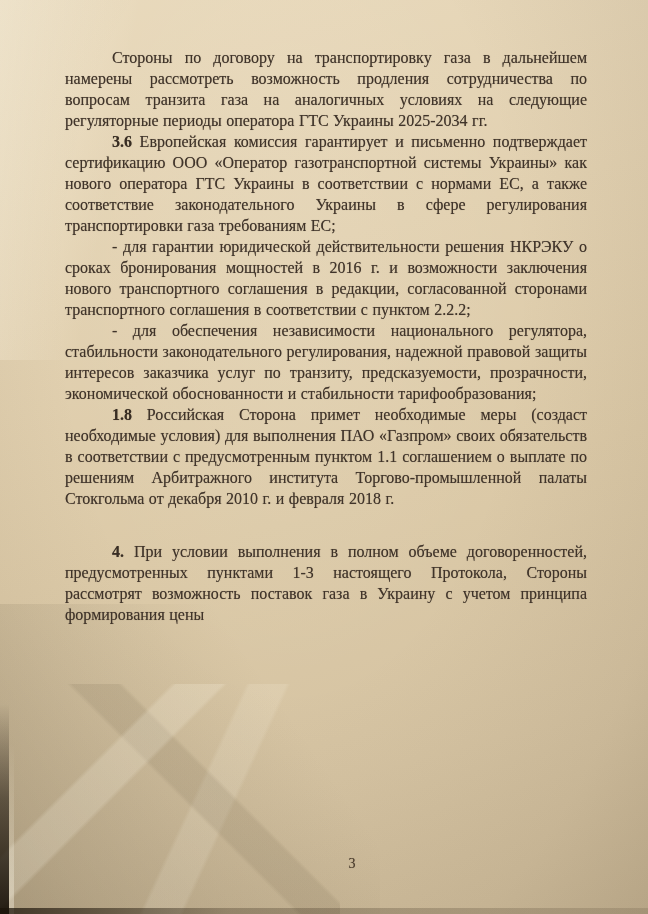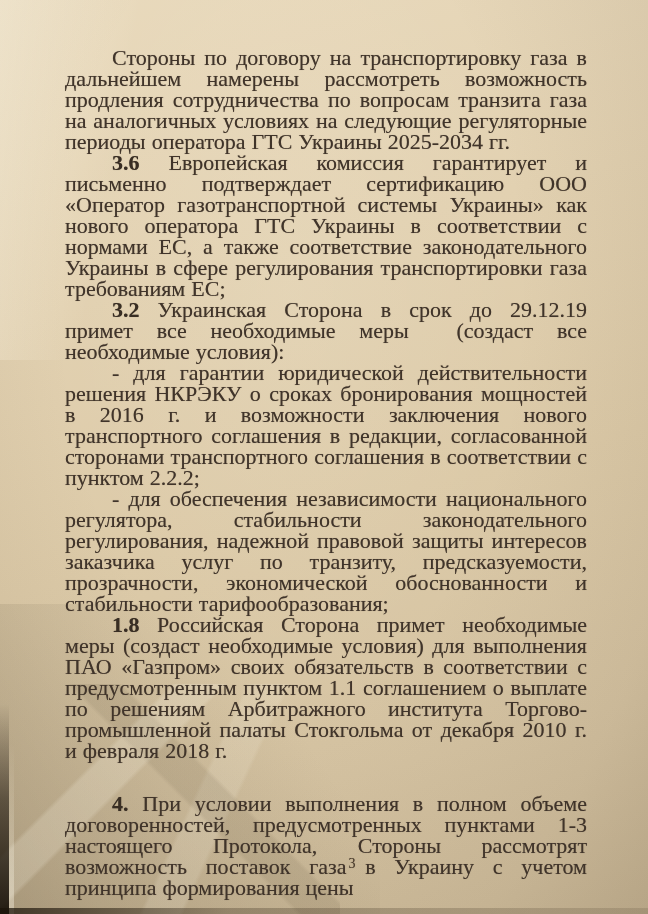--- a/index.html
+++ b/index.html
@@ -37,21 +37,21 @@
   .edge-left-highlight{
     left:9px;bottom:0;width:5px;height:190px;
     background:linear-gradient(to top,rgba(255,250,235,0.40),rgba(255,250,235,0) 90%);
   }
   .edge-bottom-dark{
     left:0;bottom:0;width:100%;height:6px;
     background:linear-gradient(to right,rgba(28,20,10,0.75) 0%,rgba(52,40,24,0.30) 35%,rgba(52,40,24,0.14) 100%);
   }
   .text-block{
     position:absolute;left:65px;top:47px;width:522px;
-    font-size:22px;line-height:21px;
+    font-size:16px;line-height:21px;
     color:#40342a;
     text-align:justify;
     text-shadow:0 0 0.7px rgba(64,52,42,0.55);
     word-spacing:0.5px;
   }
   .para{margin:0;text-indent:47px;}
   .para.gap-before{margin-top:32px;}
   .para .b{font-weight:bold;color:#382d23;}
   .page-number{
     position:absolute;left:332px;top:856px;width:40px;
@@ -68,21 +68,20 @@
   <div class="overlay fold-topleft"></div>
   <div class="overlay shade-bottomleft"></div>
   <div class="overlay crease-zigzag"></div>
   <div class="overlay edge-left-dark"></div>
   <div class="overlay edge-left-highlight"></div>
   <div class="overlay edge-bottom-dark"></div>
 
   <div class="text-block">
       <p class="para"><span>Стороны по договору на транспортировку газа в дальнейшем намерены рассмотреть возможность продления сотрудничества по вопросам транзита газа на аналогичных условиях на следующие регуляторные периоды оператора ГТС Украины 2025-2034 гг.</span></p>
       <p class="para"><span class="b">3.6</span><span> Европейская комиссия гарантирует и письменно подтверждает сертификацию ООО «Оператор газотранспортной системы Украины» как нового оператора ГТС Украины в соответствии с нормами ЕС, а также соответствие законодательного Украины в сфере регулирования транспортировки газа требованиям ЕС;</span></p>
-      <p class="para"><span class="b">3.2</span><span> Украинская Сторона в срок до 29.12.19 примет все необходимые меры &nbsp;(создаст все необходимые условия):</span></p>
       <p class="para"><span>- для гарантии юридической действительности решения НКРЭКУ о сроках бронирования мощностей в 2016 г. и возможности заключения нового транспортного соглашения в редакции, согласованной сторонами транспортного соглашения в соответствии с пунктом 2.2.2;</span></p>
       <p class="para"><span>- для обеспечения независимости национального регулятора, стабильности законодательного регулирования, надежной правовой защиты интересов заказчика услуг по транзиту, предсказуемости, прозрачности, экономической обоснованности и стабильности тарифообразования;</span></p>
       <p class="para"><span class="b">1.8</span><span> Российская Сторона примет необходимые меры (создаст необходимые условия) для выполнения ПАО «Газпром» своих обязательств в соответствии с предусмотренным пунктом 1.1 соглашением о выплате по решениям Арбитражного института Торгово-промышленной палаты Стокгольма от декабря 2010 г. и февраля 2018 г.</span></p>
       <p class="para gap-before"><span class="b">4.</span><span> При условии выполнения в полном объеме договоренностей, предусмотренных пунктами 1-3 настоящего Протокола, Стороны рассмотрят возможность поставок газа в Украину с учетом принципа формирования цены</span></p>
     </div>
 
   <div class="page-number">3</div>
 </div>
 
 </body></html>

